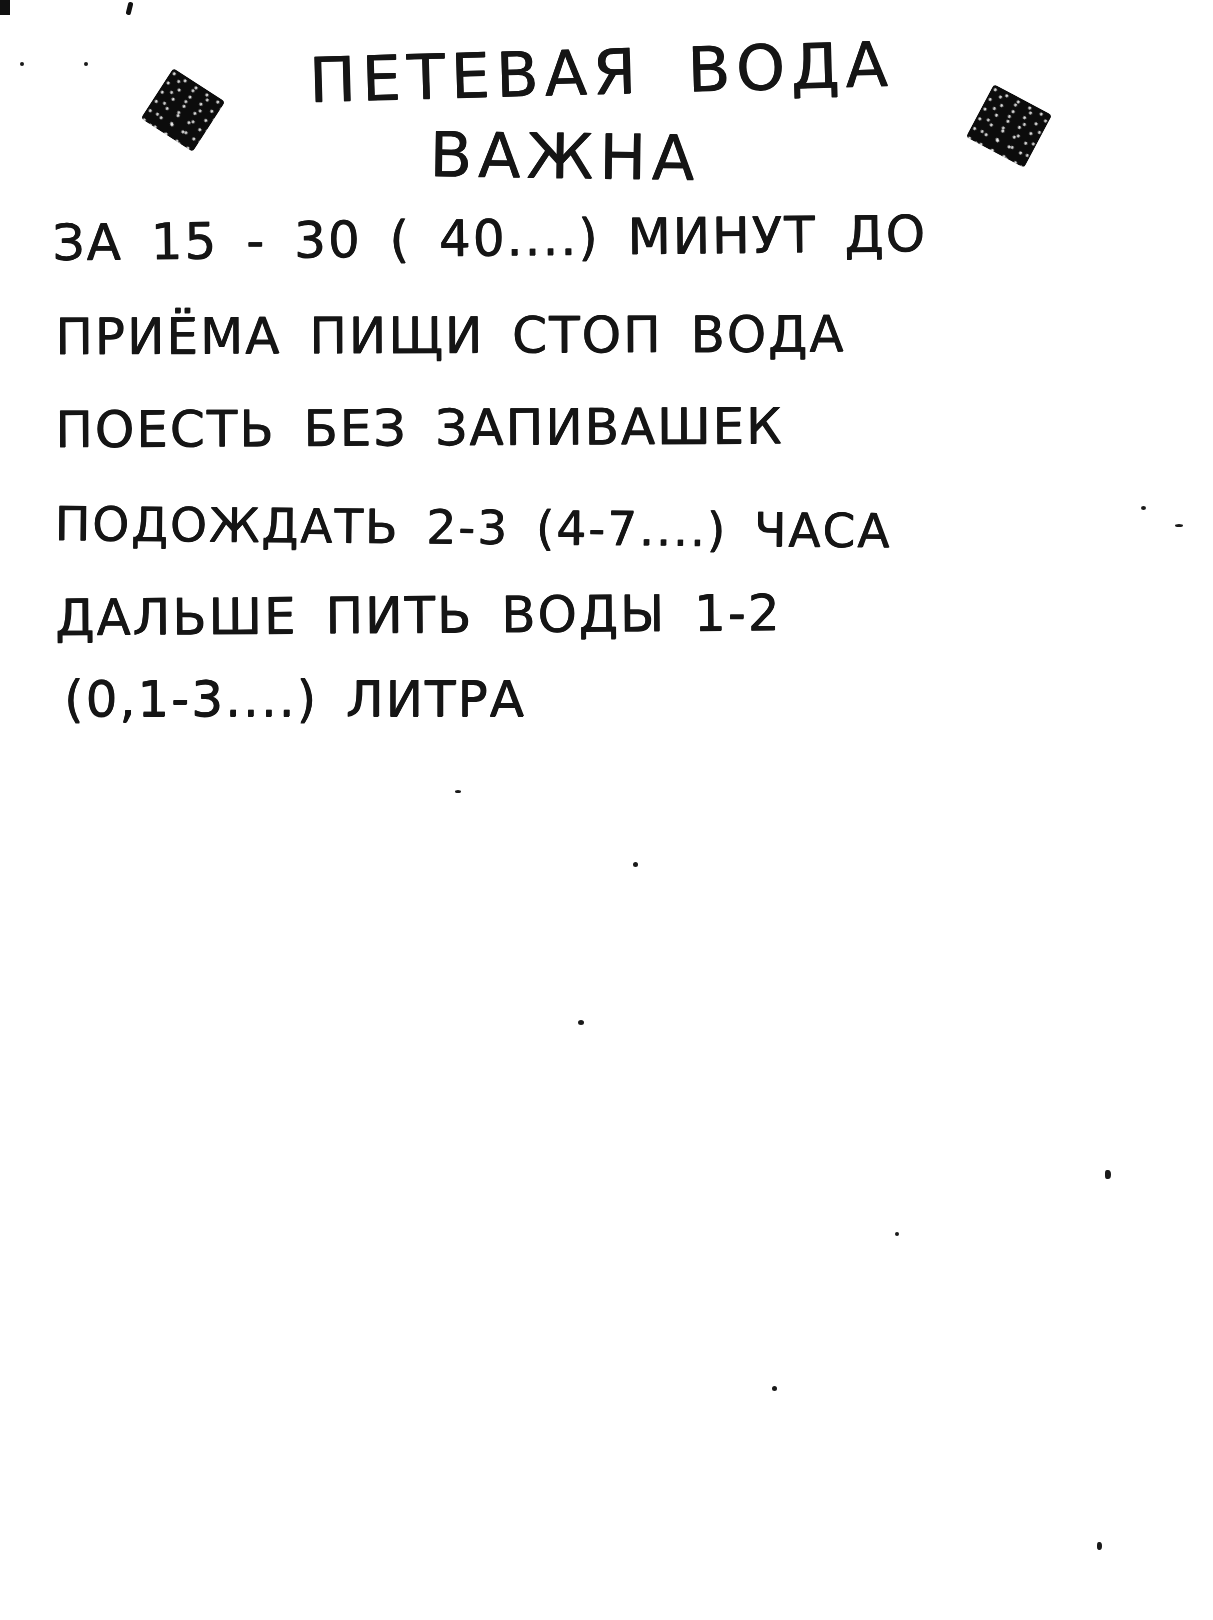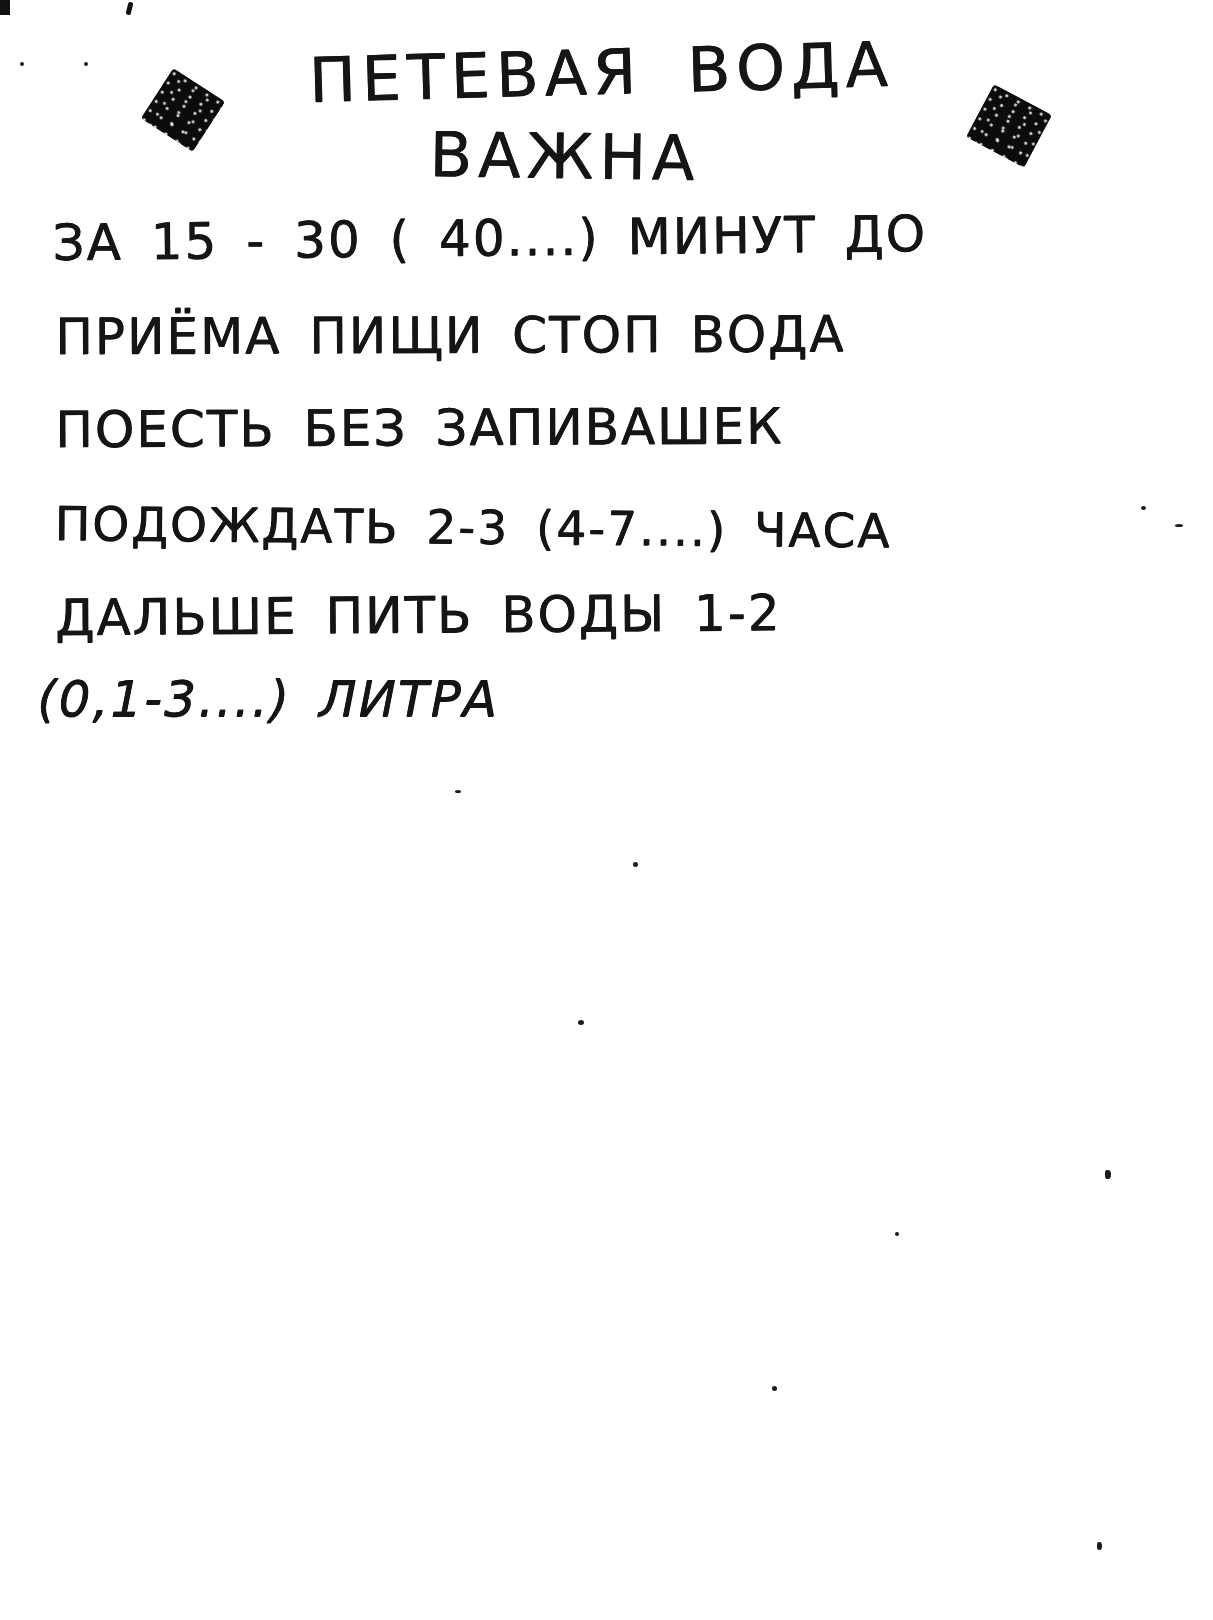--- a/index.html
+++ b/index.html
@@ -20,21 +20,21 @@
   }
   .title{font-size:62px;letter-spacing:6px;word-spacing:20px;}
   .t1{left:308px;top:44px;transform:rotate(-1.6deg);}
   .t2{left:430px;top:118px;transform:rotate(0.8deg);}
   .body{font-size:50px;letter-spacing:2px;word-spacing:10px;}
   .l1{left:52px;top:214px;transform:rotate(-0.6deg);}
   .l2{left:55px;top:308px;transform:rotate(-0.2deg);}
   .l3{left:55px;top:401px;transform:rotate(-0.3deg);}
   .l4{left:55px;top:496px;transform:rotate(0.5deg);font-size:47px;}
   .l5{left:55px;top:589px;transform:rotate(-0.4deg);}
-  .l6{left:37px;top:670px;font-style:italic;}
+  .l6{left:64px;top:670px;}
   .diamond{
     position:absolute;
     background-color:#0c0c0c;
     background-image:
       radial-gradient(circle at 30% 40%, rgba(255,255,255,.85) 1px, transparent 2px),
       radial-gradient(circle at 70% 65%, rgba(255,255,255,.8) 1px, transparent 2px);
     background-size:13px 11px, 17px 13px;
     border-radius:4px;
   }
   .diamond-left{left:152px;top:80px;width:62px;height:60px;transform:rotate(33deg);}

